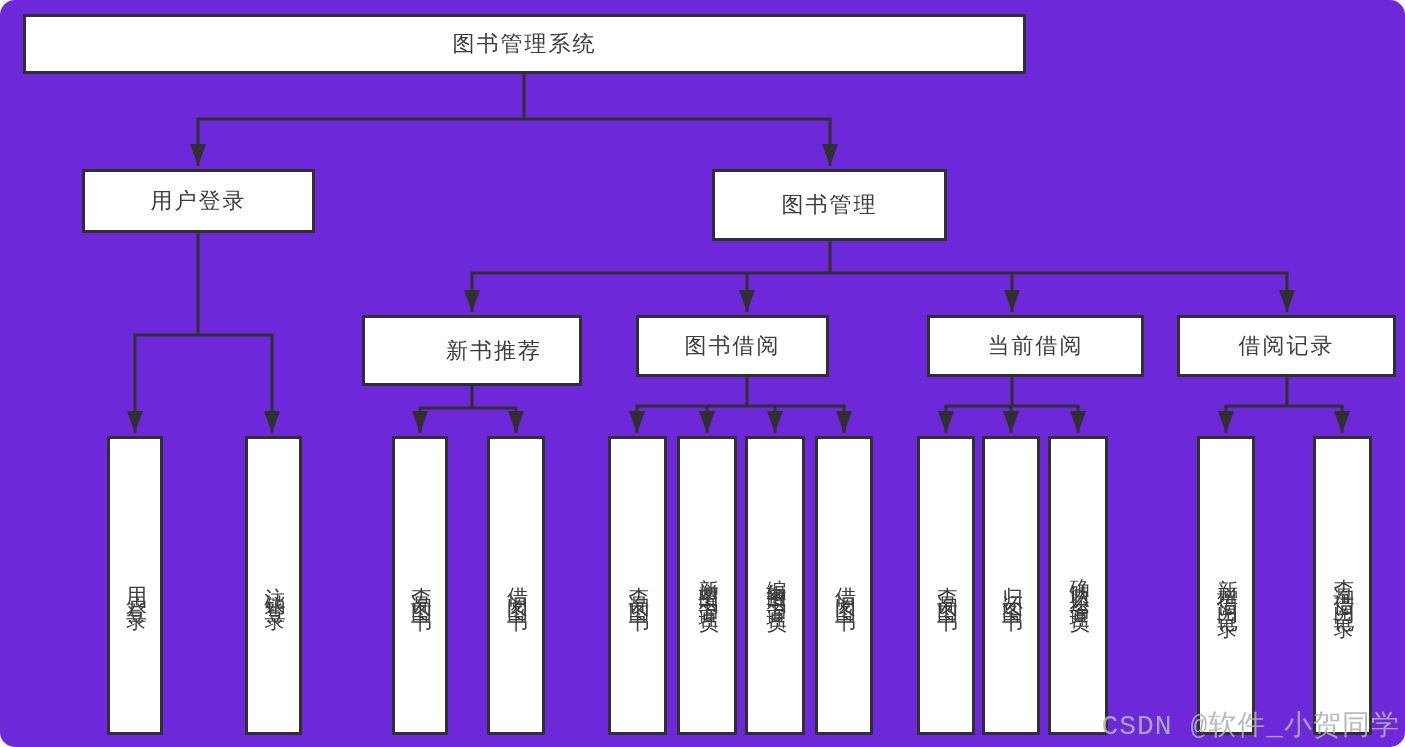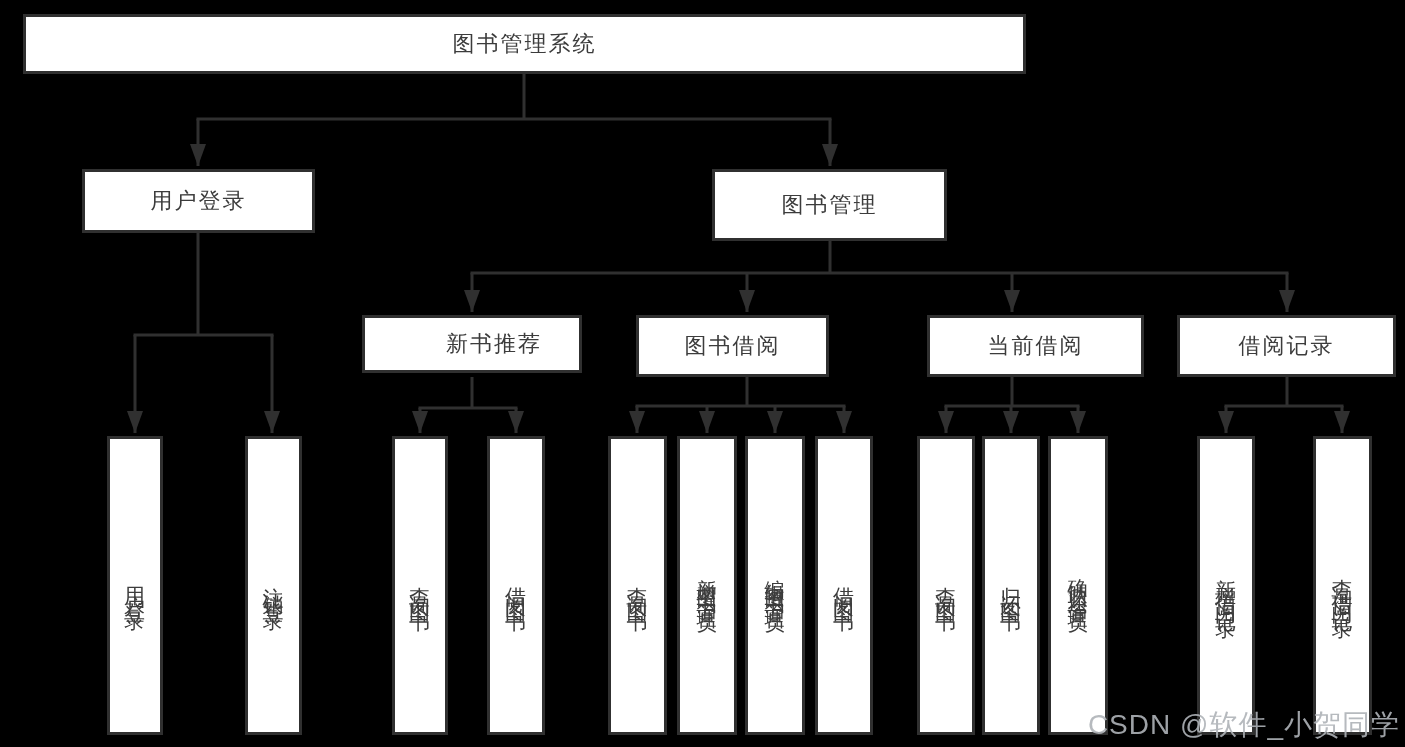--- a/index.html
+++ b/index.html
@@ -1,18 +1,19 @@
 <!DOCTYPE html>
 <html><head>
 <meta charset="utf-8">
 <style>
   html,body{margin:0;padding:0;background:#ffffff;}
   .stage{
-    position:relative;width:1405px;height:747px;background:#000000;overflow:hidden;
-    font-family:Liberation Sans, sans-serif;
+    position:relative;width:1405px;height:747px;background:#6d28d9;overflow:hidden;
+    font-family:Liberation Mono, monospace;
+    border-radius:15px;
   }
   .hbox{
     position:absolute;box-sizing:border-box;border:3px solid #303030;background:#ffffff;
     display:flex;align-items:center;justify-content:center;
     font-size:22px;letter-spacing:2px;color:#3c3c3c;z-index:2;
   }
   .vbox{
     position:absolute;box-sizing:border-box;border:3px solid #303030;background:#ffffff;
     display:flex;align-items:center;justify-content:center;color:#3c3c3c;z-index:2;
   }
@@ -100,21 +101,21 @@
     <span>图书管理系统</span>
   </div>
 
   <div class="hbox" style="left:82px;top:169px;width:233px;height:64px;">
     <span>用户登录</span>
   </div>
   <div class="hbox" style="left:712px;top:169px;width:235px;height:72px;">
     <span>图书管理</span>
   </div>
 
-  <div class="hbox" style="left:362px;top:315px;width:220px;height:58px;padding-left:44px;">
+  <div class="hbox" style="left:362px;top:315px;width:220px;height:71px;padding-left:44px;">
     <span>新书推荐</span>
   </div>
   <div class="hbox" style="left:636px;top:315px;width:193px;height:62px;">
     <span>图书借阅</span>
   </div>
   <div class="hbox" style="left:904px;top:315px;width:217px;height:62px;margin-left:23px;">
     <span>当前借阅</span>
   </div>
   <div class="hbox" style="left:1177px;top:315px;width:219px;height:62px;">
     <span>借阅记录</span>

